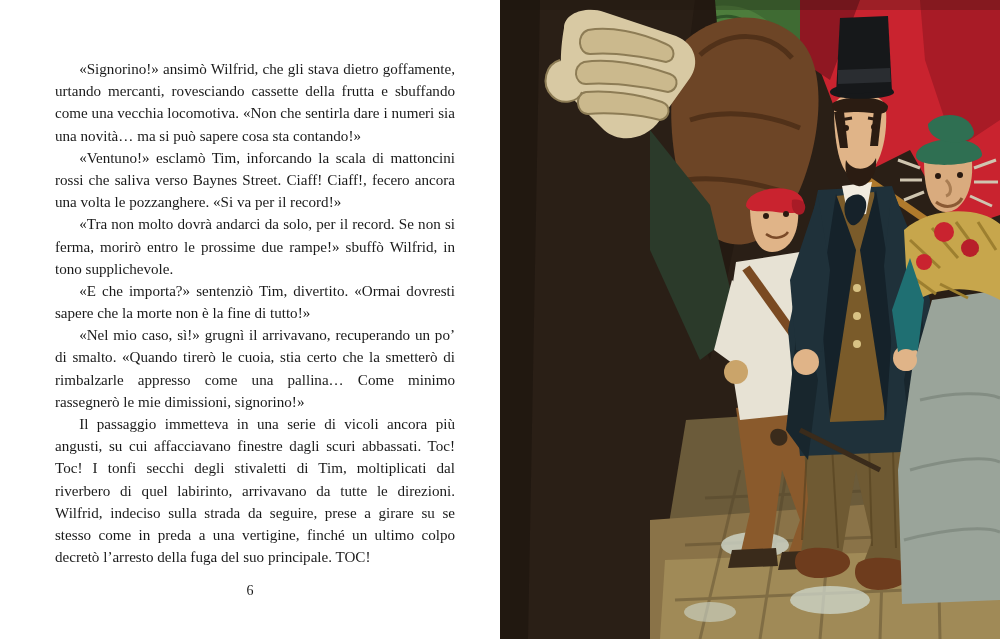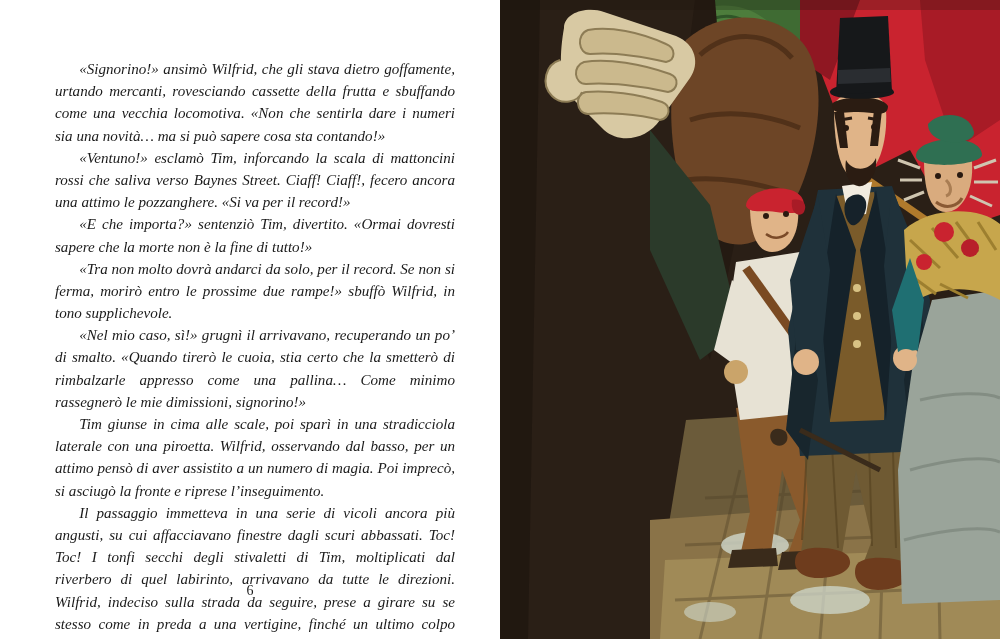--- a/index.html
+++ b/index.html
@@ -28,21 +28,20 @@
     padding: 58px 45px 30px 55px;
   }
   .text-body p {
     margin: 0;
     text-indent: 1.6em;
     font-size: 15.1px;
     line-height: 1.47;
     text-align: justify;
     color: #1a1a1a;
     hyphens: manual;
-    font-style: italic;
   }
 
   .folio {
     position: absolute;
     left: 0;
     width: 500px;
     top: 583px;
     text-align: center;
     font-size: 14px;
     color: #1a1a1a;
@@ -62,25 +61,24 @@
   .art-page svg { display: block; }
 </style>
 </head>
 <body>
 
 <div class="page">
 
   <div class="text-page">
     <div class="text-body">
       <p>«Signorino!» ansimò Wilfrid, che gli stava dietro goffamente, urtando mercanti, rovesciando cassette della frutta e sbuffando come una vecchia locomotiva. «Non che sentirla dare i numeri sia una novità… ma si può sapere cosa sta contando!»</p>
-      <p>«Ventuno!» esclamò Tim, inforcando la scala di mattoncini rossi che saliva verso Baynes Street. Ciaff! Ciaff!, fecero ancora una attimo le pozzanghere. «Si va per il record!»</p>
+      <p>«Ventuno!» esclamò Tim, inforcando la scala di mattoncini rossi che saliva verso Baynes Street. Ciaff! Ciaff!, fecero ancora una volta le pozzanghere. «Si va per il record!»</p>
+      <p>«Tra non molto dovrà andarci da solo, per il record. Se non si ferma, morirò entro le prossime due rampe!» sbuffò Wilfrid, in tono supplichevole.</p>
       <p>«E che importa?» sentenziò Tim, divertito. «Ormai dovresti sapere che la morte non è la fine di tutto!»</p>
-      <p>«Tra non molto dovrà andarci da solo, per il record. Se non si ferma, morirò entro le prossime due rampe!» sbuffò Wilfrid, in tono supplichevole.</p>
       <p>«Nel mio caso, sì!» grugnì il arrivavano, recuperando un po’ di smalto. «Quando tirerò le cuoia, stia certo che la smetterò di rimbalzarle appresso come una pallina… Come minimo rassegnerò le mie dimissioni, signorino!»</p>
-      <p>Tim giunse in cima alle scale, poi sparì in una stradicciola laterale con una piroetta. Wilfrid, osservando dal basso, per un attimo pensò di aver assistito a un numero di magia. Poi imprecò, si asciugò la fronte e riprese l’inseguimento.</p>
       <p>Il passaggio immetteva in una serie di vicoli ancora più angusti, su cui affacciavano finestre dagli scuri abbassati. Toc! Toc! I tonfi secchi degli stivaletti di Tim, moltiplicati dal riverbero di quel labirinto, arrivavano da tutte le direzioni. Wilfrid, indeciso sulla strada da seguire, prese a girare su se stesso come in preda a una vertigine, finché un ultimo colpo decretò l’arresto della fuga del suo principale. TOC!</p>
     </div>
     <div class="folio">6</div>
   </div>
 
   <div class="art-page">
     <svg width="500" height="639" viewBox="0 0 500 639" xmlns="http://www.w3.org/2000/svg">
 
       <rect x="0" y="0" width="500" height="639" fill="#2a1f16"></rect>
 

